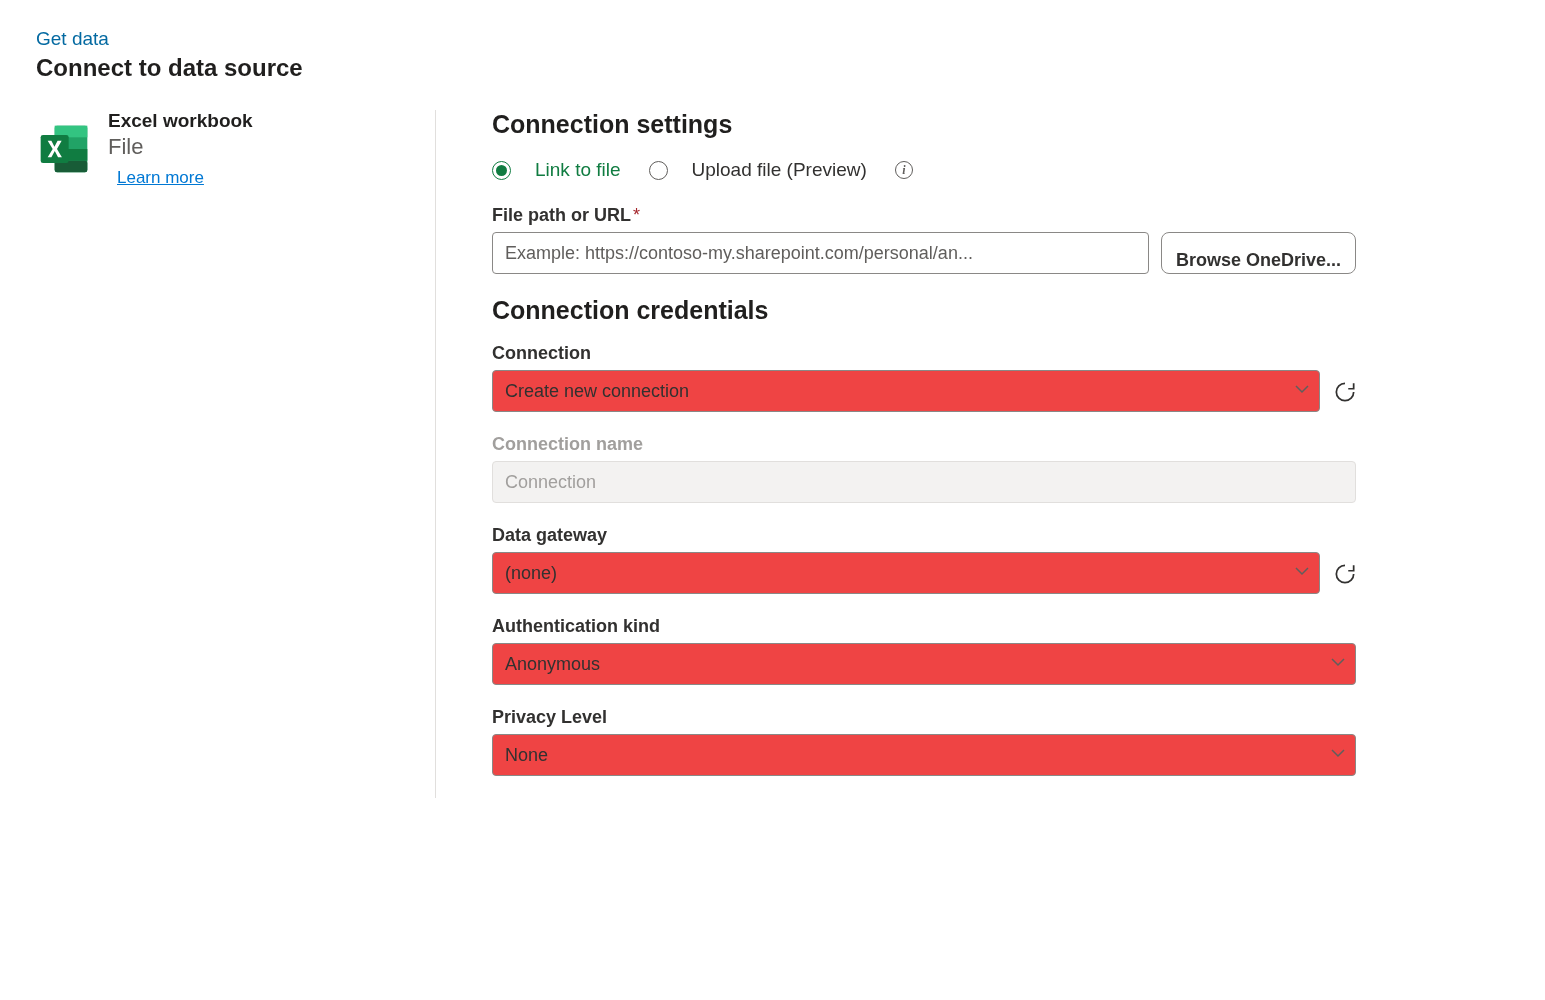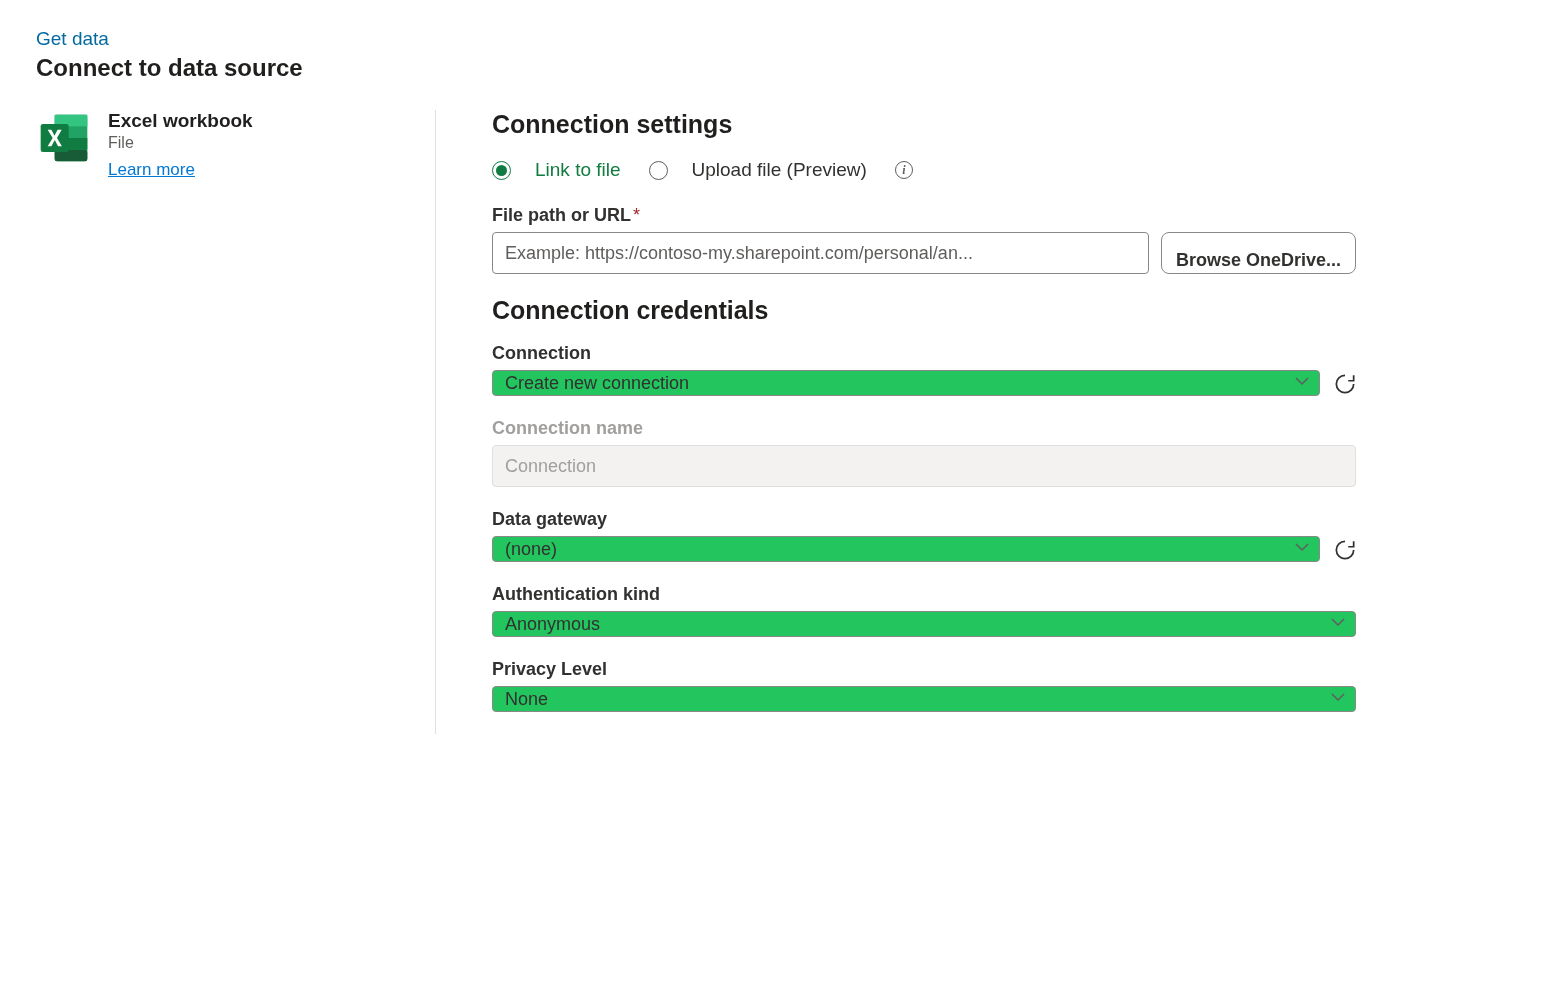--- a/index.html
+++ b/index.html
@@ -25,43 +25,45 @@
     display: flex;
   }
   .left-panel {
     width: 400px;
     padding-right: 20px;
     border-right: 1px solid #e1dfdd;
   }
   .source-item {
     display: flex;
     gap: 16px;
+    align-items: center;
   }
   .source-icon {
     width: 56px;
     height: 56px;
     flex-shrink: 0;
   }
   .source-meta .source-name {
     font-size: 19px;
     font-weight: 600;
     color: #201f1e;
   }
   .source-meta .source-type {
-    font-size: 16px;
+    font-size: 22px;
     color: #605e5c;
     margin-top: 2px;
   }
   .source-meta .learn-more {
     display: inline-block;
     font-size: 17px;
     color: #0078d4;
     text-decoration: underline;
     margin-top: 8px;
     cursor: pointer;
+    margin-left: 9px;
   }
   .right-panel {
     flex: 1;
     padding-left: 56px;
     max-width: 920px;
   }
   .section-title {
     font-size: 25px;
     font-weight: 600;
     margin: 0 0 20px 0;
@@ -157,26 +159,26 @@
     color: #323130;
     cursor: pointer;
     white-space: nowrap;
   }
   .select-wrap {
     position: relative;
     flex: 1;
   }
   .select {
     width: 100%;
-    height: 26px;
+    height: 42px;
     border: 1px solid #8a8886;
     border-radius: 4px;
     padding: 0 34px 0 12px;
     font-size: 18px;
-    background: #22c55e;
+    background: #ef4444;
     display: flex;
     align-items: center;
     cursor: pointer;
     color: #323130;
   }
   .chevron {
     position: absolute;
     right: 10px;
     top: 50%;
     transform: translateY(-50%);

